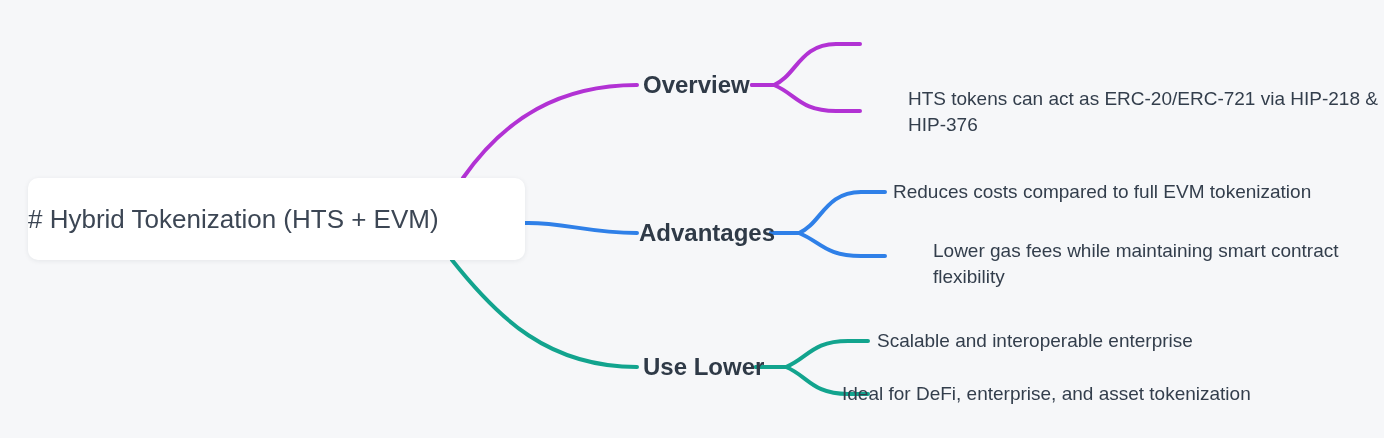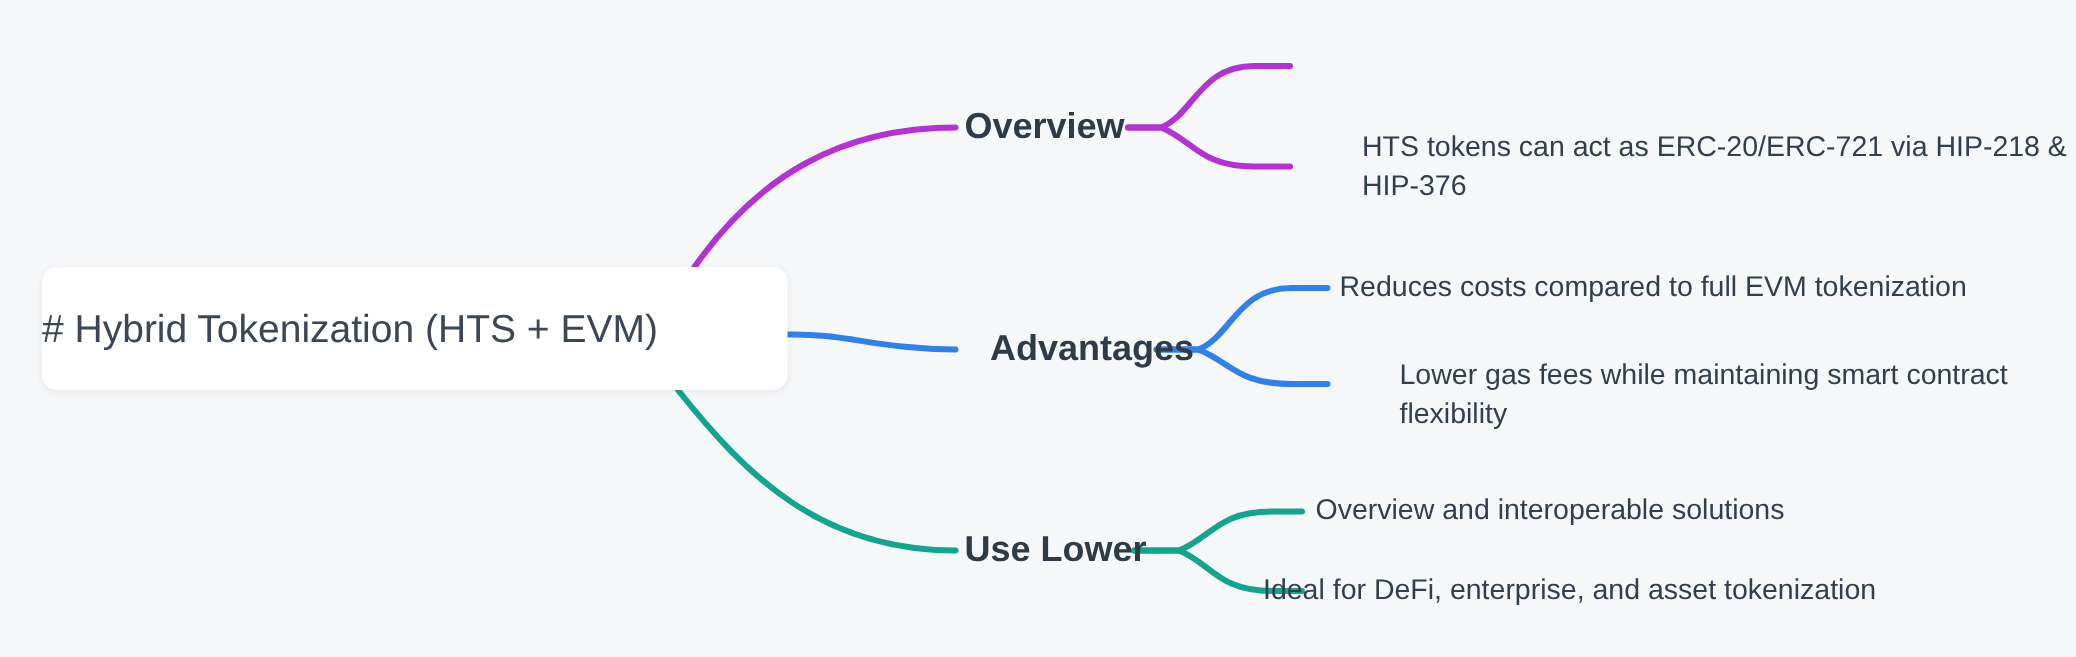--- a/index.html
+++ b/index.html
@@ -77,21 +77,21 @@
     <path class="link" d="M756,367 H786 C808,376 812,394 848,394 H868" stroke="#12a48e"></path>
   </svg>
 
   <div class="root-node">
     <span># Hybrid Tokenization (HTS + EVM)</span>
   </div>
 
   <div class="branch-label" style="left:643px;top:85px">Overview</div>
   <div class="leaf wrap" style="left:868px;top:112px;width:480px">HTS tokens can act as ERC-20/ERC-721 via HIP-218 &amp; HIP-376</div>
 
-  <div class="branch-label" style="left:660px;top:233px">Advantages</div>
+  <div class="branch-label" style="left:639px;top:233px">Advantages</div>
   <div class="leaf" style="left:893px;top:192px">Reduces costs compared to full EVM tokenization</div>
   <div class="leaf wrap" style="left:893px;top:264px;width:450px">Lower gas fees while maintaining smart contract flexibility</div>
 
   <div class="branch-label" style="left:643px;top:367px">Use Lower</div>
-  <div class="leaf" style="left:877px;top:341px">Overview and interoperable solutions</div>
+  <div class="leaf" style="left:877px;top:341px">Scalable and interoperable enterprise</div>
   <div class="leaf" style="left:842px;top:394px">Ideal for DeFi, enterprise, and asset tokenization</div>
 
 </div>
 
 </body></html>

